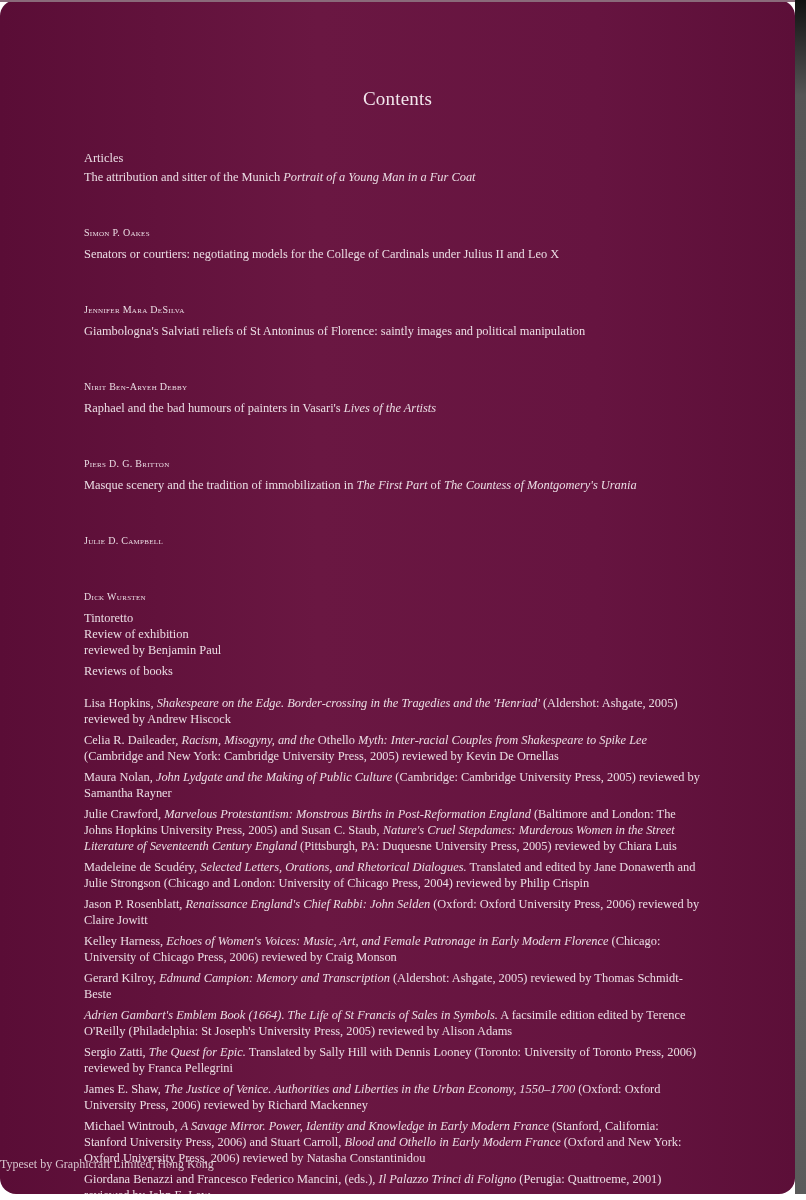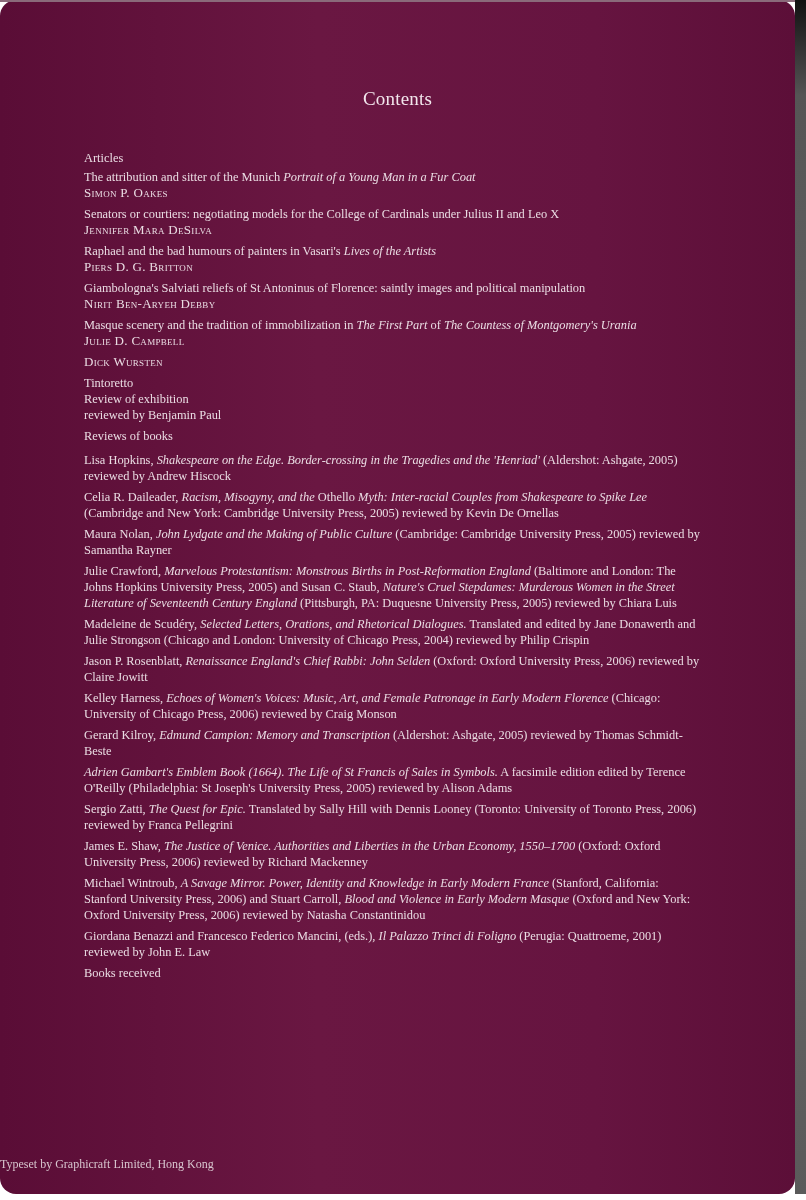--- a/index.html
+++ b/index.html
@@ -24,21 +24,21 @@
   .title {
     position: absolute; left: 0; width: 795px; top: 88px;
     text-align: center; color: #f2e6ec; font-size: 19px; letter-spacing: 0.2px;
   }
   .toc {
     position: absolute; left: 84px; top: 150px; width: 620px;
     color: #eadce3; font-size: 12.4px; line-height: 16px;
   }
   .section-head { margin: 0 0 3px 0; }
   .entry { margin: 0 0 5px 0; }
-  .author-sc { font-variant: small-caps; font-size: 13px; letter-spacing: 0.3px; }
+  .author-sc { font-variant: small-caps; font-size: 10px; letter-spacing: 0.3px; margin-top: 40px; }
   i { font-style: italic; }
   .footer {
     position: absolute; left: 0; width: 795px; top: 1157px;
     text-align: left; color: #d8c6cf; font-size: 12px;
   }
   .bottom-white { position:absolute; left:0; top:1194px; width:806px; height:6px; background:#fff; }
 </style>
 </head>
 <body>
 
@@ -51,42 +51,42 @@
 
     <div class="entry">
       <div><span>The attribution and sitter of the Munich </span><i>Portrait of a Young Man in a Fur Coat</i></div>
       <div class="author-sc">Simon P. Oakes</div>
     </div>
     <div class="entry">
       <div>Senators or courtiers: negotiating models for the College of Cardinals under Julius II and Leo X</div>
       <div class="author-sc">Jennifer Mara DeSilva</div>
     </div>
     <div class="entry">
+      <div>Giambologna's Salviati reliefs of St Antoninus of Florence: saintly images and political manipulation</div>
+      <div class="author-sc">Nirit Ben-Aryeh Debby</div>
+    </div>
+    <div class="entry">
       <div><span>Raphael and the bad humours of painters in Vasari's </span><i>Lives of the Artists</i></div>
       <div class="author-sc">Piers D. G. Britton</div>
-    </div>
-    <div class="entry">
-      <div>Giambologna's Salviati reliefs of St Antoninus of Florence: saintly images and political manipulation</div>
-      <div class="author-sc">Nirit Ben-Aryeh Debby</div>
     </div>
     <div class="entry">
       <div><span>Masque scenery and the tradition of immobilization in </span><i>The First Part</i><span> of </span><i>The Countess of Montgomery's Urania</i></div>
       <div class="author-sc">Julie D. Campbell</div>
     </div>
     <div class="entry">
       <div class="author-sc">Dick Wursten</div>
     </div>
 
     <div class="entry">
       <div>Tintoretto</div>
       <div>Review of exhibition</div>
       <div>reviewed by Benjamin Paul</div>
     </div>
 
-    <div class="section-head" style="margin-bottom:8px">Reviews of books</div>
+    <div class="section-head" style="margin-bottom:16px">Reviews of books</div>
 
     <div class="entry"><span>Lisa Hopkins, </span><i>Shakespeare on the Edge. Border-crossing in the Tragedies and the 'Henriad'</i><span> (Aldershot: Ashgate, 2005) reviewed by Andrew Hiscock</span></div>
 
     <div class="entry"><span>Celia R. Daileader, </span><i>Racism, Misogyny, and the </i><span>Othello</span><i> Myth: Inter-racial Couples from Shakespeare to Spike Lee</i><span> (Cambridge and New York: Cambridge University Press, 2005) reviewed by Kevin De Ornellas</span></div>
 
     <div class="entry"><span>Maura Nolan, </span><i>John Lydgate and the Making of Public Culture</i><span> (Cambridge: Cambridge University Press, 2005) reviewed by Samantha Rayner</span></div>
 
     <div class="entry"><span>Julie Crawford, </span><i>Marvelous Protestantism: Monstrous Births in Post-Reformation England</i><span> (Baltimore and London: The Johns Hopkins University Press, 2005) and Susan C. Staub, </span><i>Nature's Cruel Stepdames: Murderous Women in the Street Literature of Seventeenth Century England</i><span> (Pittsburgh, PA: Duquesne University Press, 2005) reviewed by Chiara Luis</span></div>
 
     <div class="entry"><span>Madeleine de Scudéry, </span><i>Selected Letters, Orations, and Rhetorical Dialogues.</i><span> Translated and edited by Jane Donawerth and Julie Strongson (Chicago and London: University of Chicago Press, 2004) reviewed by Philip Crispin</span></div>
@@ -96,21 +96,21 @@
     <div class="entry"><span>Kelley Harness, </span><i>Echoes of Women's Voices: Music, Art, and Female Patronage in Early Modern Florence</i><span> (Chicago: University of Chicago Press, 2006) reviewed by Craig Monson</span></div>
 
     <div class="entry"><span>Gerard Kilroy, </span><i>Edmund Campion: Memory and Transcription</i><span> (Aldershot: Ashgate, 2005) reviewed by Thomas Schmidt-Beste</span></div>
 
     <div class="entry"><i>Adrien Gambart's Emblem Book (1664). The Life of St Francis of Sales in Symbols.</i><span> A facsimile edition edited by Terence O'Reilly (Philadelphia: St Joseph's University Press, 2005) reviewed by Alison Adams</span></div>
 
     <div class="entry"><span>Sergio Zatti, </span><i>The Quest for Epic.</i><span> Translated by Sally Hill with Dennis Looney (Toronto: University of Toronto Press, 2006) reviewed by Franca Pellegrini</span></div>
 
     <div class="entry"><span>James E. Shaw, </span><i>The Justice of Venice. Authorities and Liberties in the Urban Economy, 1550–1700</i><span> (Oxford: Oxford University Press, 2006) reviewed by Richard Mackenney</span></div>
 
-    <div class="entry"><span>Michael Wintroub, </span><i>A Savage Mirror. Power, Identity and Knowledge in Early Modern France</i><span> (Stanford, California: Stanford University Press, 2006) and Stuart Carroll, </span><i>Blood and Violence in Early Modern Masque</i><span> (Oxford and New York: Oxford University Press, 2006) reviewed by Natasha Constantinidou</span></div>
+    <div class="entry"><span>Michael Wintroub, </span><i>A Savage Mirror. Power, Identity and Knowledge in Early Modern France</i><span> (Stanford, California: Stanford University Press, 2006) and Stuart Carroll, </span><i>Blood and Othello in Early Modern France</i><span> (Oxford and New York: Oxford University Press, 2006) reviewed by Natasha Constantinidou</span></div>
 
     <div class="entry"><span>Giordana Benazzi and Francesco Federico Mancini, (eds.), </span><i>Il Palazzo Trinci di Foligno</i><span> (Perugia: Quattroeme, 2001) reviewed by John E. Law</span></div>
 
     <div class="entry">Books received</div>
   </div>
 
   <div class="footer">Typeset by Graphicraft Limited, Hong Kong</div>
 </div>
 <div class="right-edge"></div>
 <div class="bottom-white"></div>

